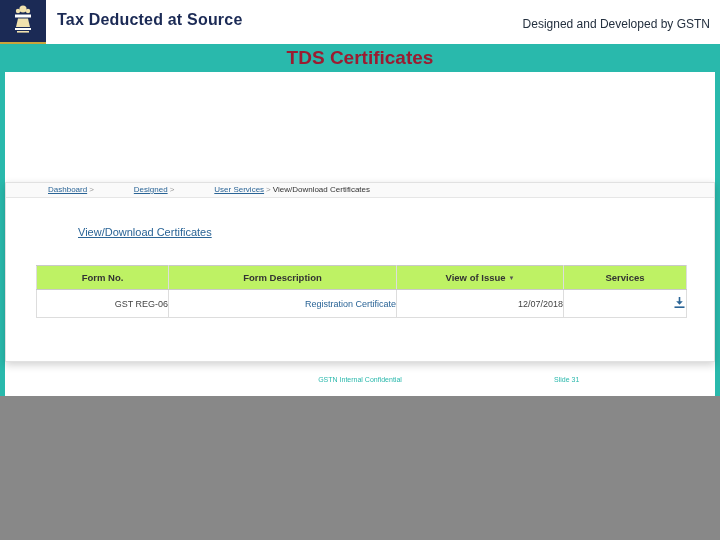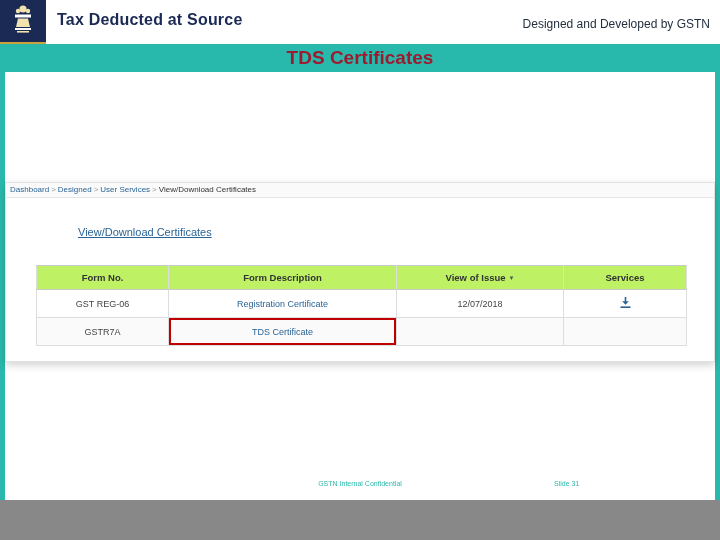--- a/index.html
+++ b/index.html
@@ -1,18 +1,18 @@
 <!DOCTYPE html>
 <html><head>
 <meta charset="utf-8">
 <style>
   * { margin:0; padding:0; box-sizing:border-box; }
   body { background:#888; }
   .slide {
-    position:relative; width:720px; height:500px; background:#ffffff;
+    position:relative; width:720px; height:396px; background:#ffffff;
     font-family:"Liberation Sans", sans-serif; overflow:hidden; margin:0 auto;
   }
   
   .topbar { position:absolute; top:0; left:0; right:0; height:44px; background:#ffffff; }
   .logo-block {
     position:absolute; top:0; left:0; width:46px; height:44px; background:#1b2a55;
     display:flex; align-items:center; justify-content:center;
     border-bottom:2px solid #caa43a;
   }
   .app-title {
@@ -32,36 +32,36 @@
   
   .portal {
     position:absolute; top:182px; left:5px; right:5px; height:180px; background:#ffffff;
     border:1px solid #e1e1e1; box-shadow:0 3px 8px rgba(0,0,0,.18);
   }
   .crumb {
     position:absolute; top:0; left:0; right:0; height:15px; background:#fafafa;
     border-bottom:1px solid #e6e6e6; font-size:8px; line-height:14px; padding-left:4px;
     white-space:nowrap;
   }
-  .crumb a { color:#2a6496; cursor:pointer; }
+  .crumb a { color:#2a6496; text-decoration:underline; cursor:pointer;margin-left:38px; }
   .crumb .sep { color:#999; margin:0 2px; }
   .crumb .current { color:#333; }
   .page-link {
     position:absolute; top:43px; left:72px; font-size:11px; color:#2a6496;
     text-decoration:underline; cursor:pointer;
   }
   table.tds { position:absolute; top:82px; left:30px; border-collapse:collapse; table-layout:fixed; }
   table.tds th, table.tds td {
     border:1px solid #ddd; text-align:center; vertical-align:middle; overflow:hidden;
   }
   table.tds th {
     height:24px; font-size:9.5px; color:#333; font-weight:bold;
     border-top:1px solid #c9c9c9; border-bottom:1px solid #c9c9c9; background:#bef264;
   }
-  table.tds td { height:28px; font-size:9px; color:#444; background:#fff; }
+  table.tds td { height:28px; font-size:9px; color:#444; background:#fff;text-align:right; }
   tr.row-alt td { background:#fafafa; }
   .cell-link { color:#2a6496; cursor:pointer; }
   .sort-ico { font-size:6px; color:#555; margin-left:3px; vertical-align:middle; }
   .red-cell { position:relative; }
   .red-box { position:absolute; top:0; left:0; right:0; bottom:0; border:2px solid #c00000; pointer-events:none; }
   .dl-ico { display:inline-block; cursor:pointer; line-height:0; }
 
   
   .footer-center {
     position:absolute; bottom:13px; left:0; right:0; text-align:center;
@@ -138,29 +138,20 @@
         <td>
           <span class="dl-ico">
             <svg width="13" height="13" viewBox="0 0 13 13">
               <path d="M6.5 1 L6.5 7" stroke="#2a6496" stroke-width="1.6" fill="none"></path>
               <path d="M3.2 5.2 L6.5 8.8 L9.8 5.2 Z" fill="#2a6496"></path>
               <rect x="1.5" y="10.4" width="10" height="1.6" fill="#2a6496"></rect>
             </svg>
           </span>
         </td>
       </tr>
-      <tr class="row-alt">
-        <td>GSTR7A</td>
-        <td class="red-cell">
-          <span class="cell-link">TDS Certificate</span>
-          <span class="red-box"></span>
-        </td>
-        <td></td>
-        <td></td>
-      </tr>
     </tbody>
       </table>
   </div>
 
   <div class="footer-center">GSTN Internal Confidential</div>
   <div class="footer-right">Slide 31</div>
 
 </div>
 
 </body></html>

